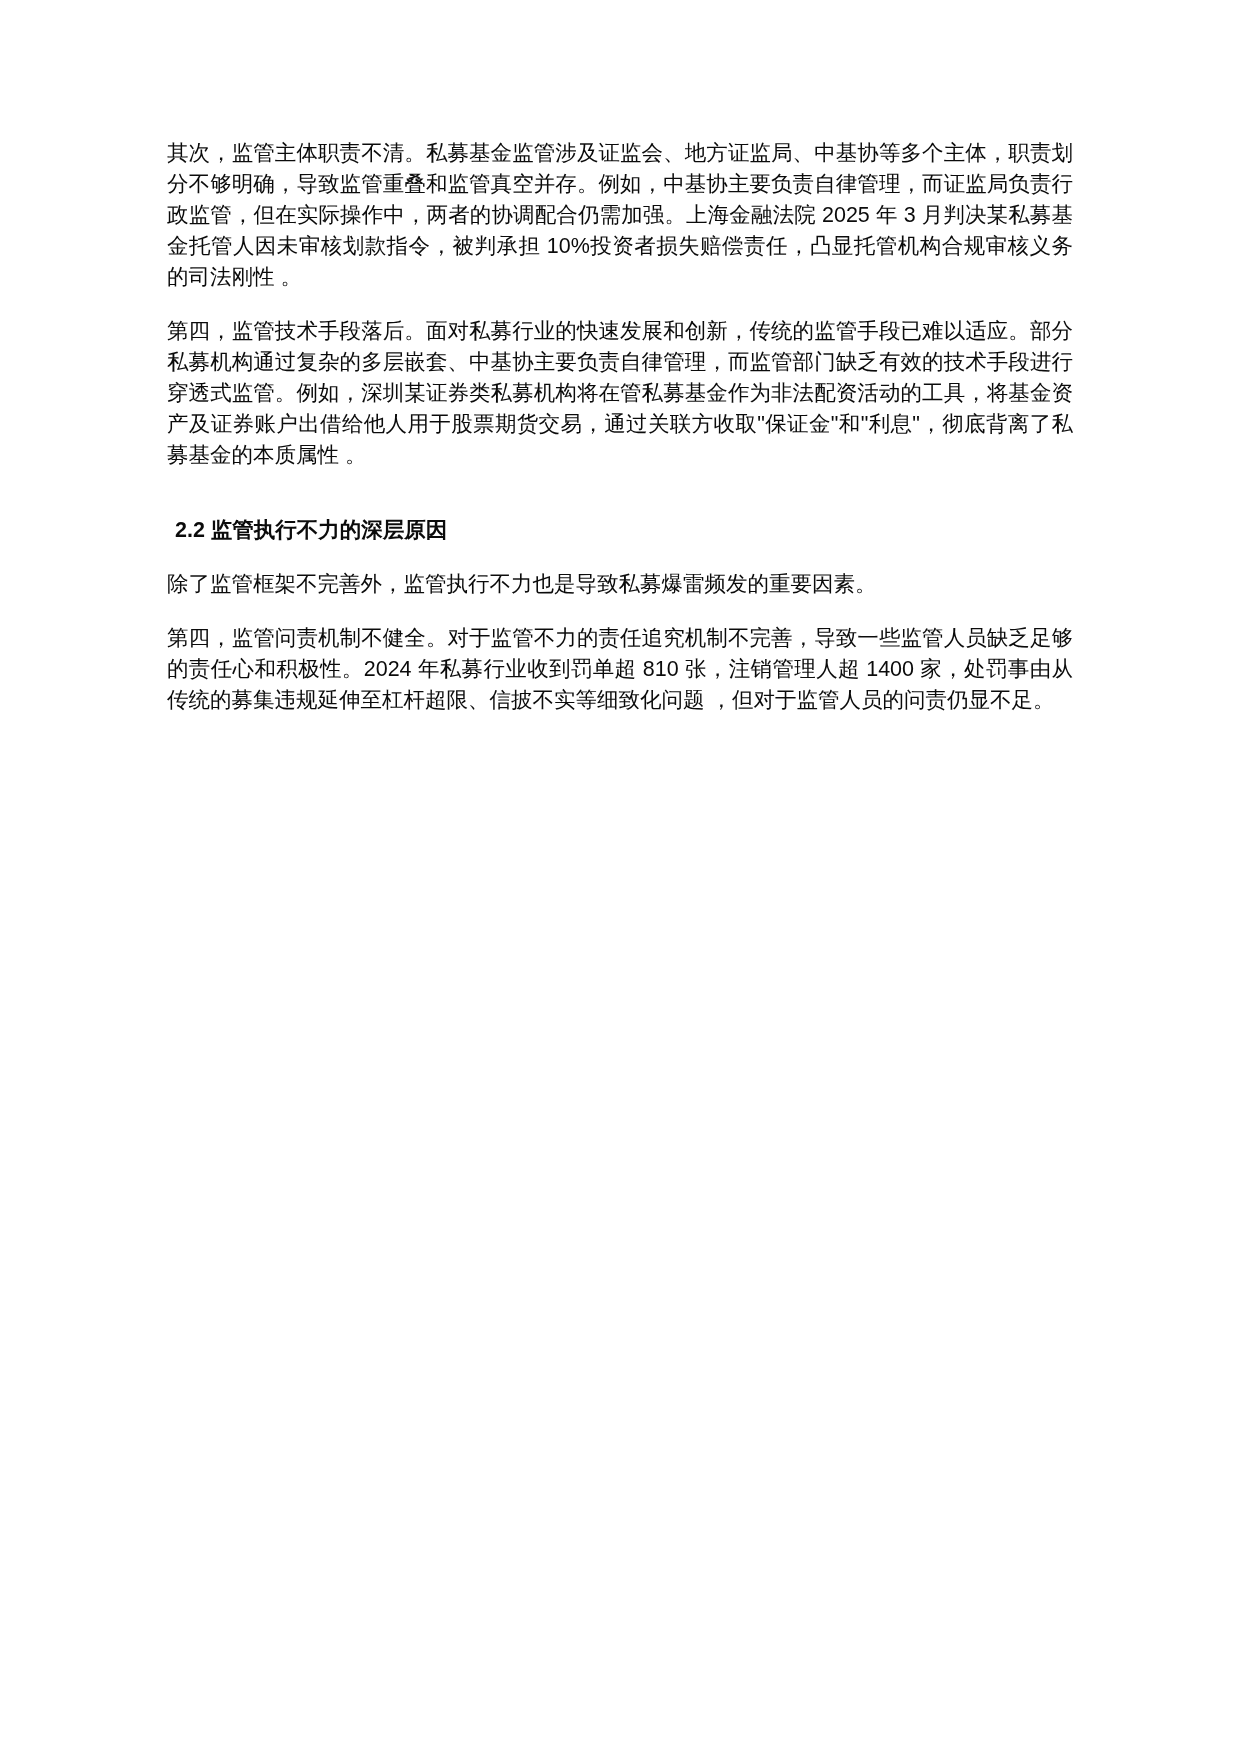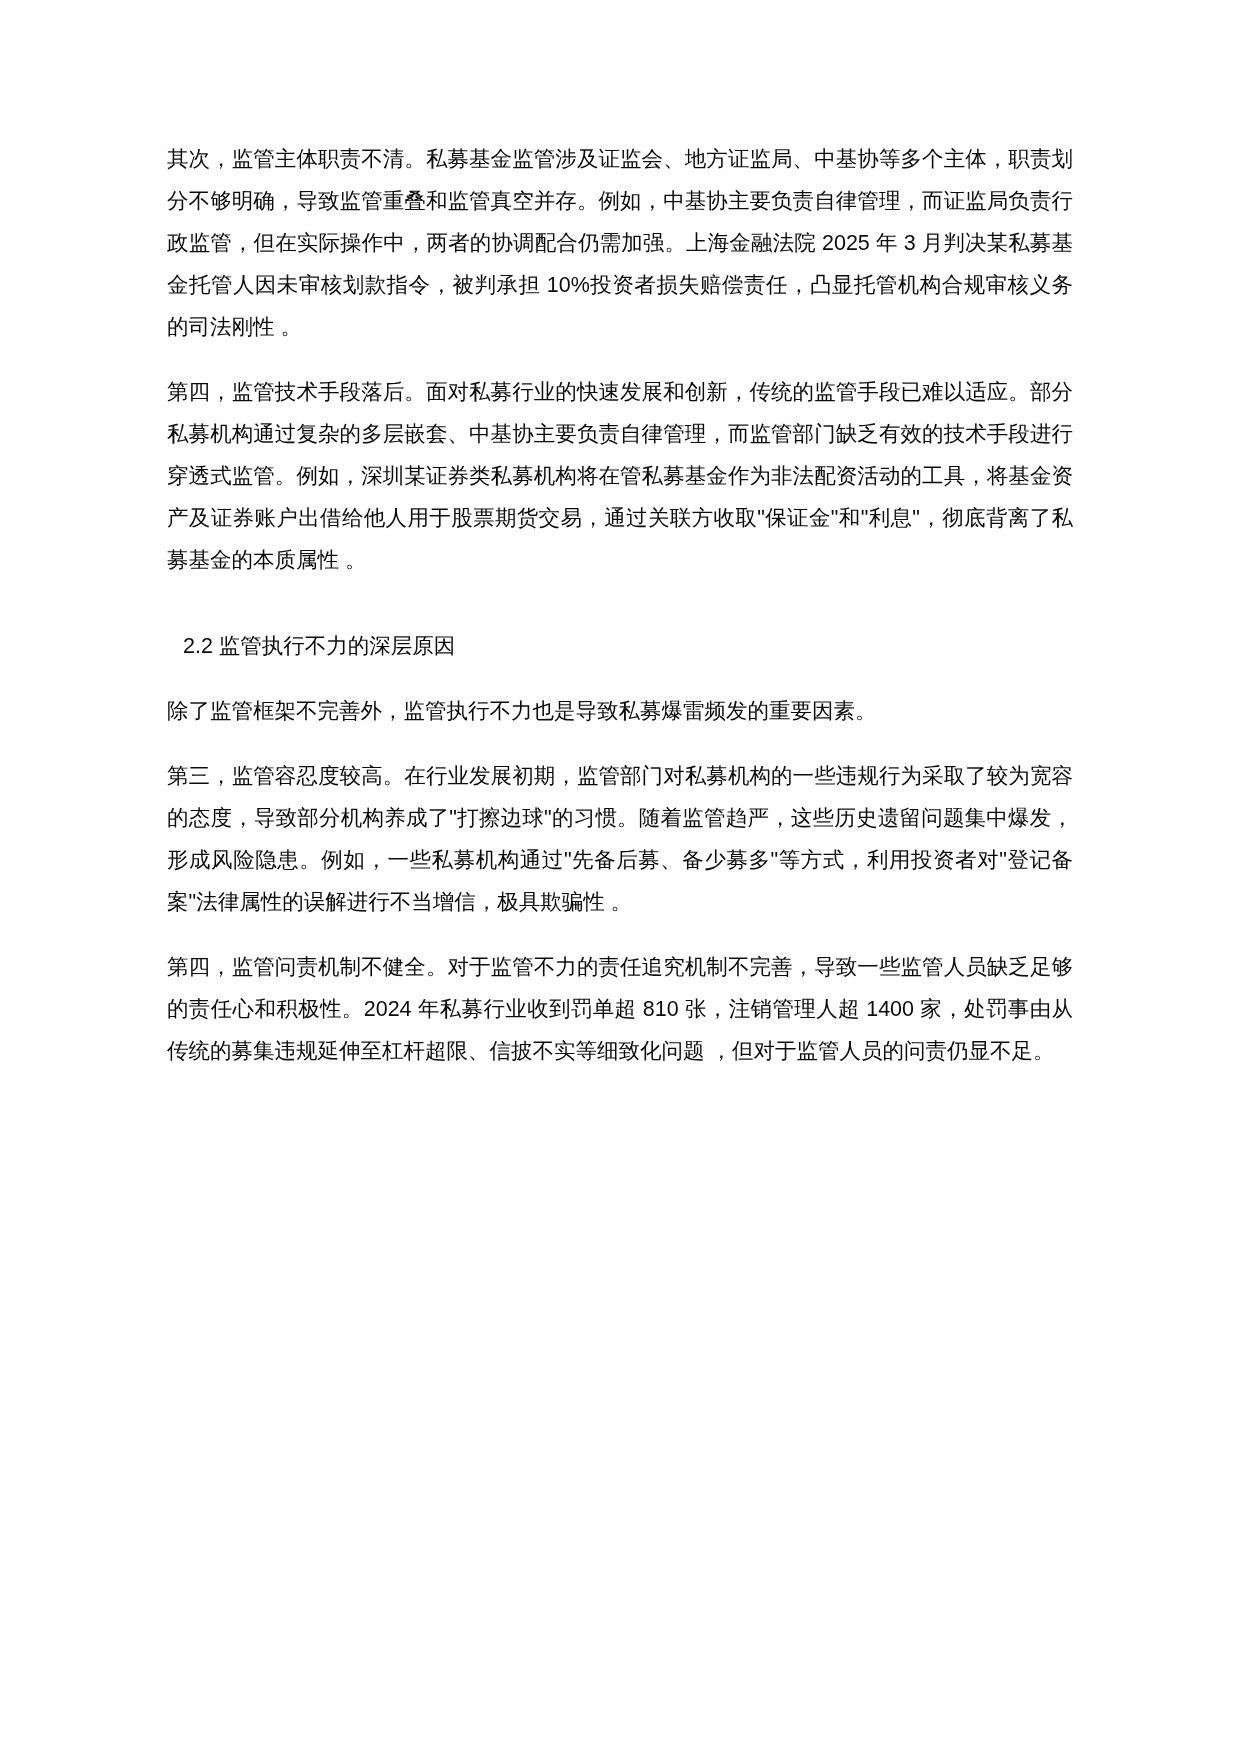--- a/index.html
+++ b/index.html
@@ -11,44 +11,43 @@
     width: 1240px;
     min-height: 1752px;
   }
   .doc {
     box-sizing: border-box;
     width: 1240px;
     min-height: 1752px;
     padding: 138px 167px 60px 167px;
     font-family: "Liberation Sans", sans-serif;
     font-size: 21.5px;
-    line-height: 42px;
+    line-height: 31px;
     color: #0b0b0b;
     text-align: justify;
   }
   .doc p {
     margin: 0 0 23px 0;
     word-break: break-word;
   }
   .doc .heading {
-    margin: 44px 0 23px 16px;
-    font-weight: 400;
+    margin: 44px 0 23px 8px;
+    font-weight: 700;
   }
 </style>
 </head>
 <body>
 
 <div class="doc">
   <p>其次，监管主体职责不清。私募基金监管涉及证监会、地方证监局、中基协等多个主体，职责划分不够明确，导致监管重叠和监管真空并存。例如，中基协主要负责自律管理，而证监局负责行政监管，但在实际操作中，两者的协调配合仍需加强。上海金融法院 2025 年 3 月判决某私募基金托管人因未审核划款指令，被判承担 10%投资者损失赔偿责任，凸显托管机构合规审核义务的司法刚性 。</p>
 
 
   <p>第四，监管技术手段落后。面对私募行业的快速发展和创新，传统的监管手段已难以适应。部分私募机构通过复杂的多层嵌套、中基协主要负责自律管理，而监管部门缺乏有效的技术手段进行穿透式监管。例如，深圳某证券类私募机构将在管私募基金作为非法配资活动的工具，将基金资产及证券账户出借给他人用于股票期货交易，通过关联方收取"保证金"和"利息"，彻底背离了私募基金的本质属性 。</p>
 
   <p class="heading">2.2 监管执行不力的深层原因</p>
 
   <p>除了监管框架不完善外，监管执行不力也是导致私募爆雷频发的重要因素。</p>
 
 
 
-  <p>第三，监管容忍度较高。在行业发展初期，监管部门对私募机构的一些违规行为采取了较为宽容的态度，导致部分机构养成了"打擦边球"的习惯。随着监管趋严，这些历史遗留问题集中爆发，形成风险隐患。例如，一些私募机构通过"先备后募、备少募多"等方式，利用投资者对"登记备案"法律属性的误解进行不当增信，极具欺骗性 。</p>
 
   <p>第四，监管问责机制不健全。对于监管不力的责任追究机制不完善，导致一些监管人员缺乏足够的责任心和积极性。2024 年私募行业收到罚单超 810 张，注销管理人超 1400 家，处罚事由从传统的募集违规延伸至杠杆超限、信披不实等细致化问题 ，但对于监管人员的问责仍显不足。</p>
 </div>
 
 </body></html>

